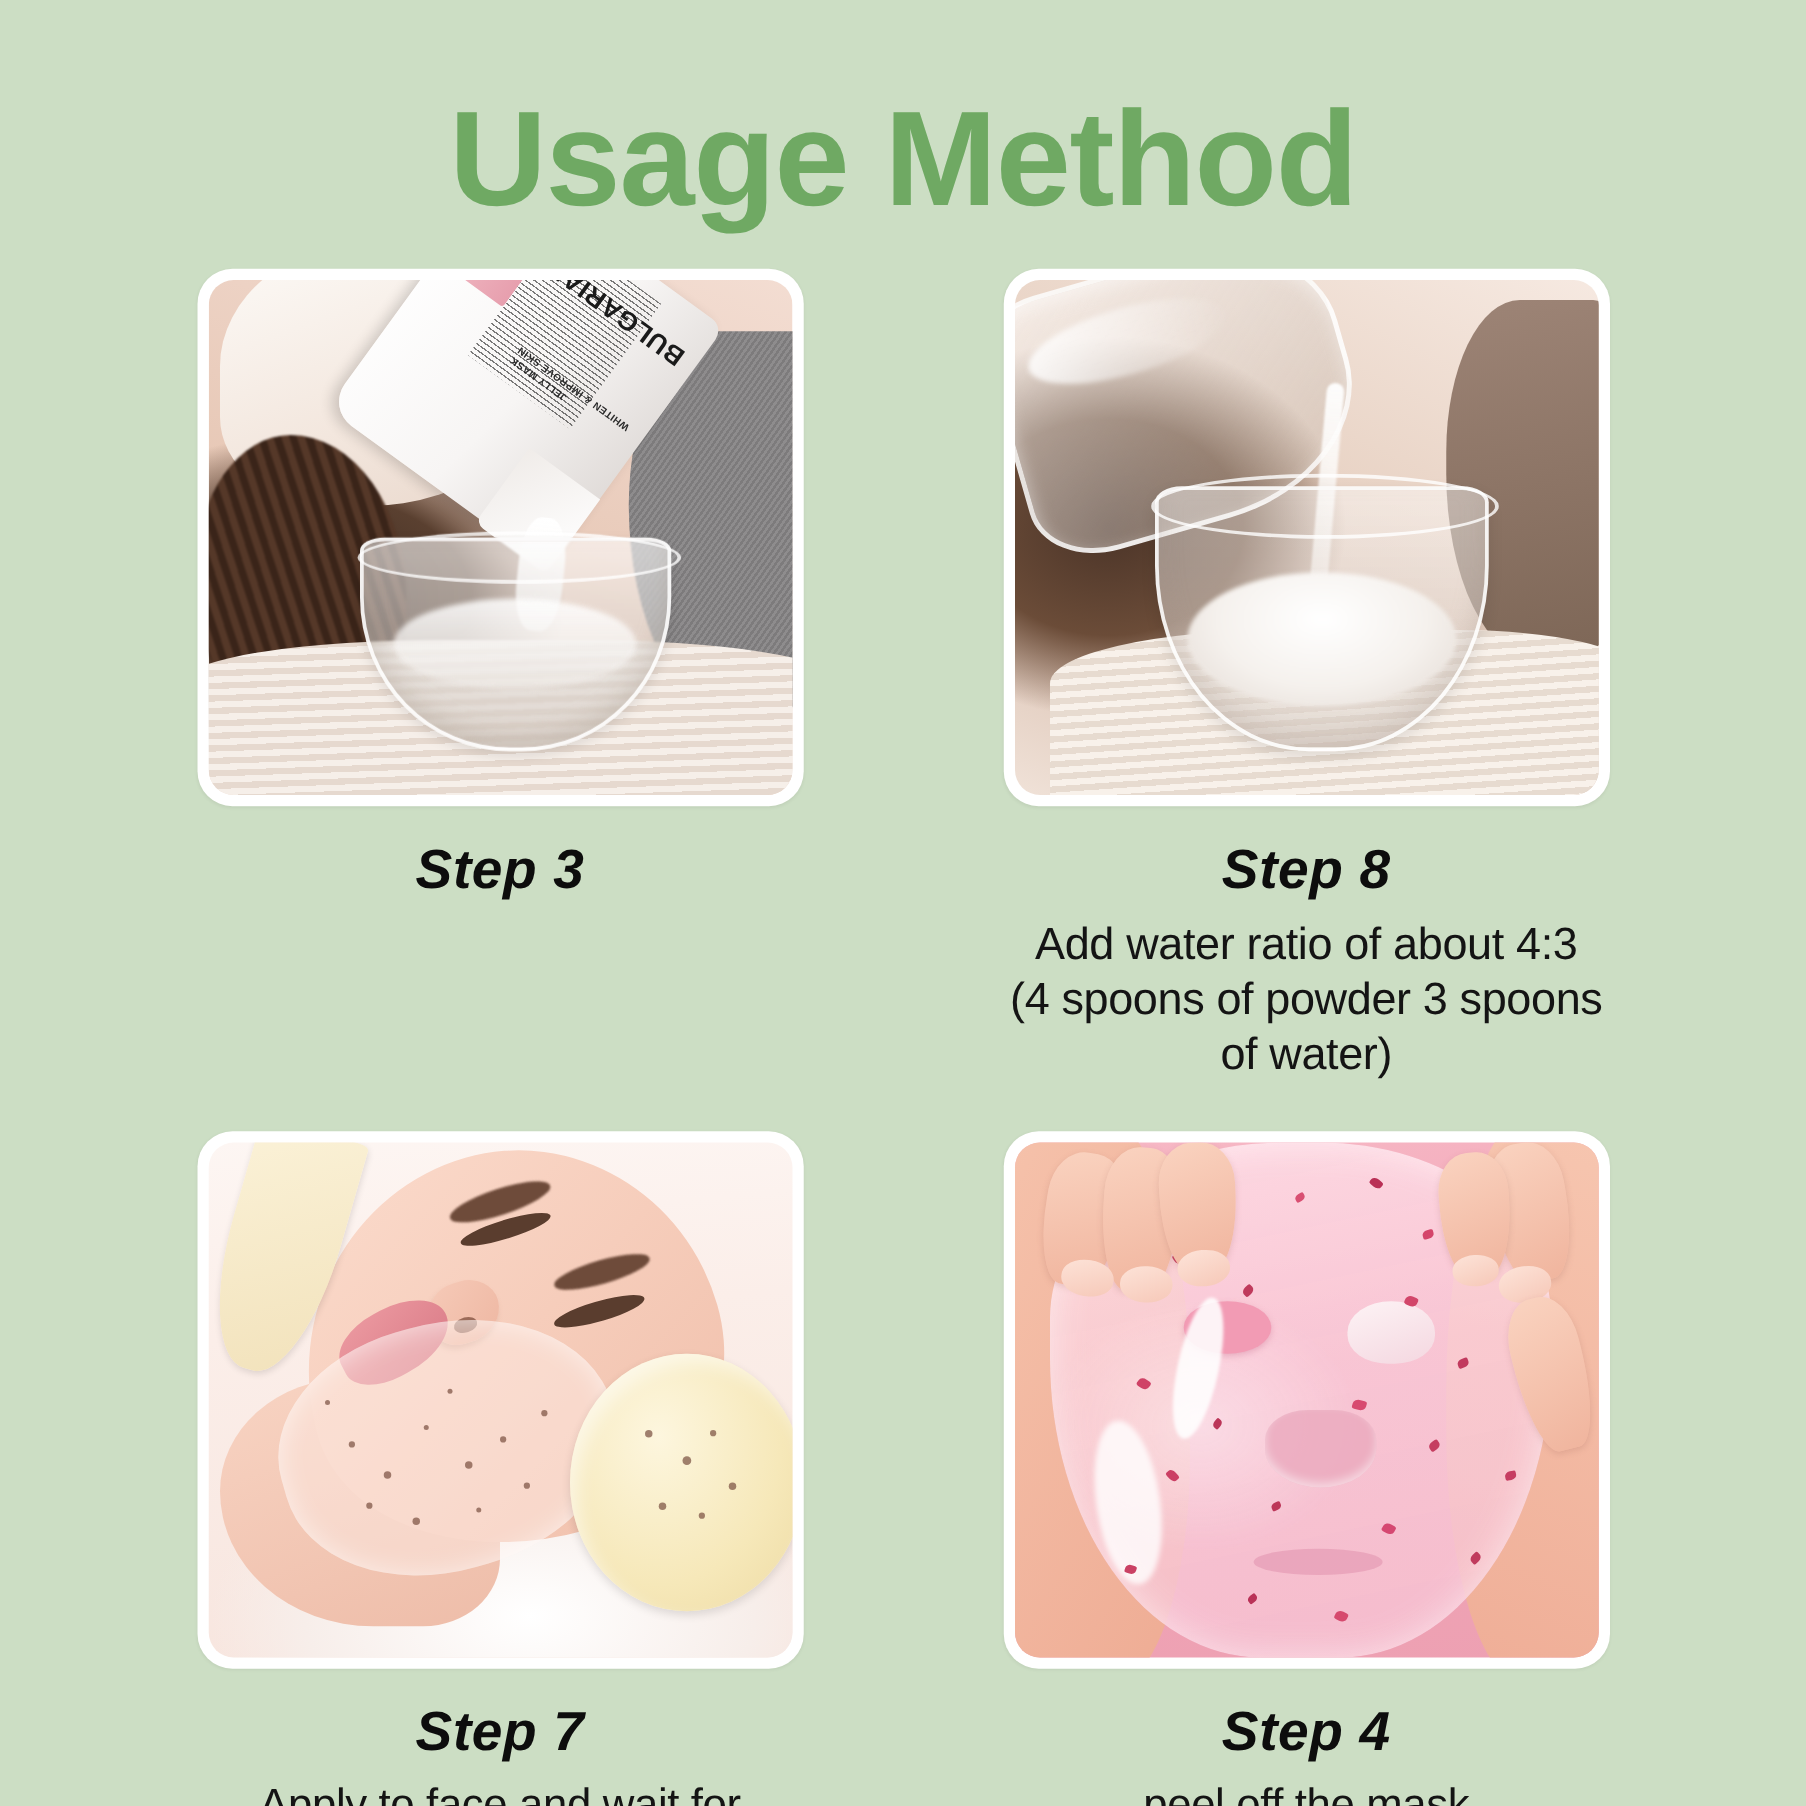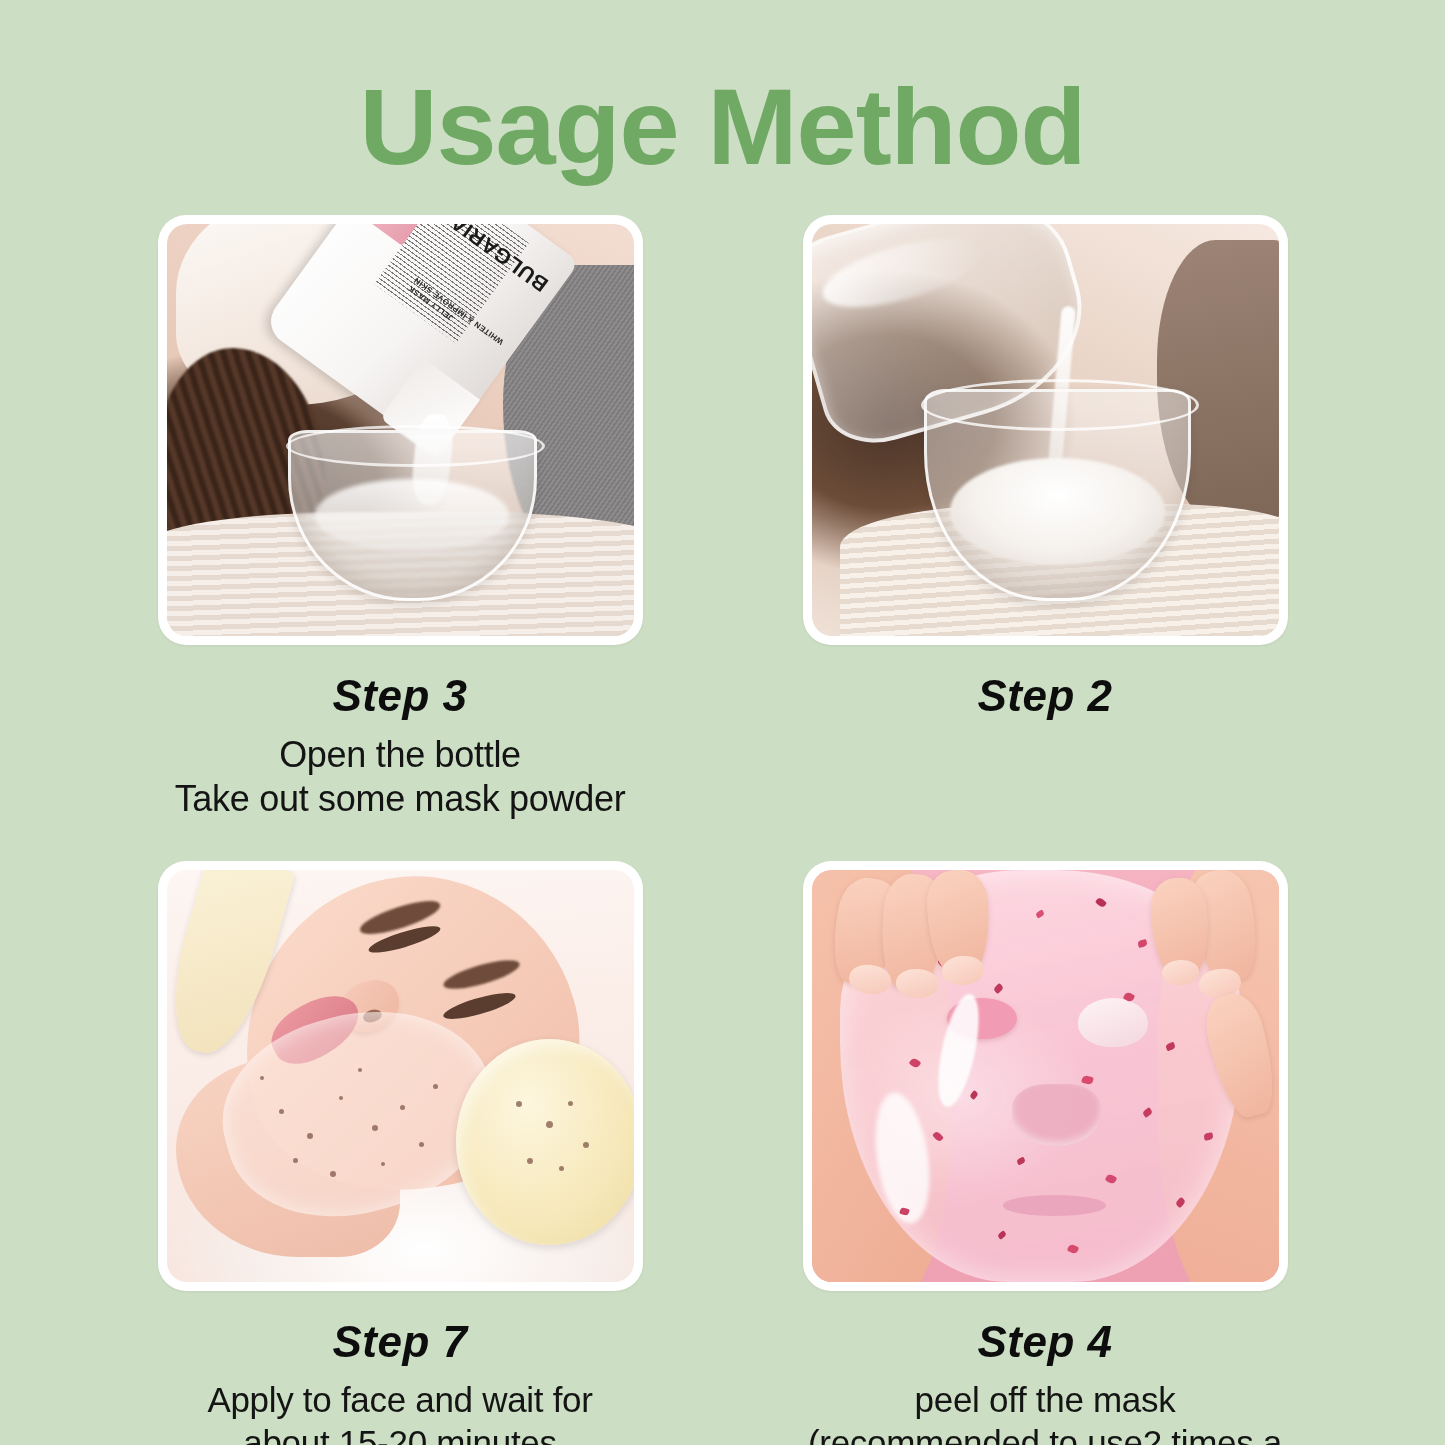--- a/index.html
+++ b/index.html
@@ -429,40 +429,40 @@
             </div>
             <div class="neck"></div>
             <div class="pour"></div>
             <div class="bowl">
               <div class="rim"></div>
               <div class="content"></div>
             </div>
           </div>
         </div>
         <div class="step-title">Step 3</div>
-        <div class="step-desc">Open the bottle
-Take out some mask powder</div>
       </div>
 
       <div class="cell">
         <div class="photo-card">
           <div class="photo p2">
             <div class="band"></div>
             <div class="towel"></div>
             <div class="cup">
               <div class="glare"></div>
             </div>
             <div class="stream"></div>
             <div class="bowl">
               <div class="rim"></div>
               <div class="powder"></div>
             </div>
           </div>
         </div>
-        <div class="step-title">Step 2</div>
+        <div class="step-title">Step 8</div>
+        <div class="step-desc">Add water ratio of about 4:3
+(4 spoons of powder 3 spoons of water)</div>
       </div>
 
     </div>
 
     <div class="row row2" style="margin-top:40px;">
 
       <div class="cell">
         <div class="photo-card">
           <div class="photo p3">
             <div class="headrest"></div>

